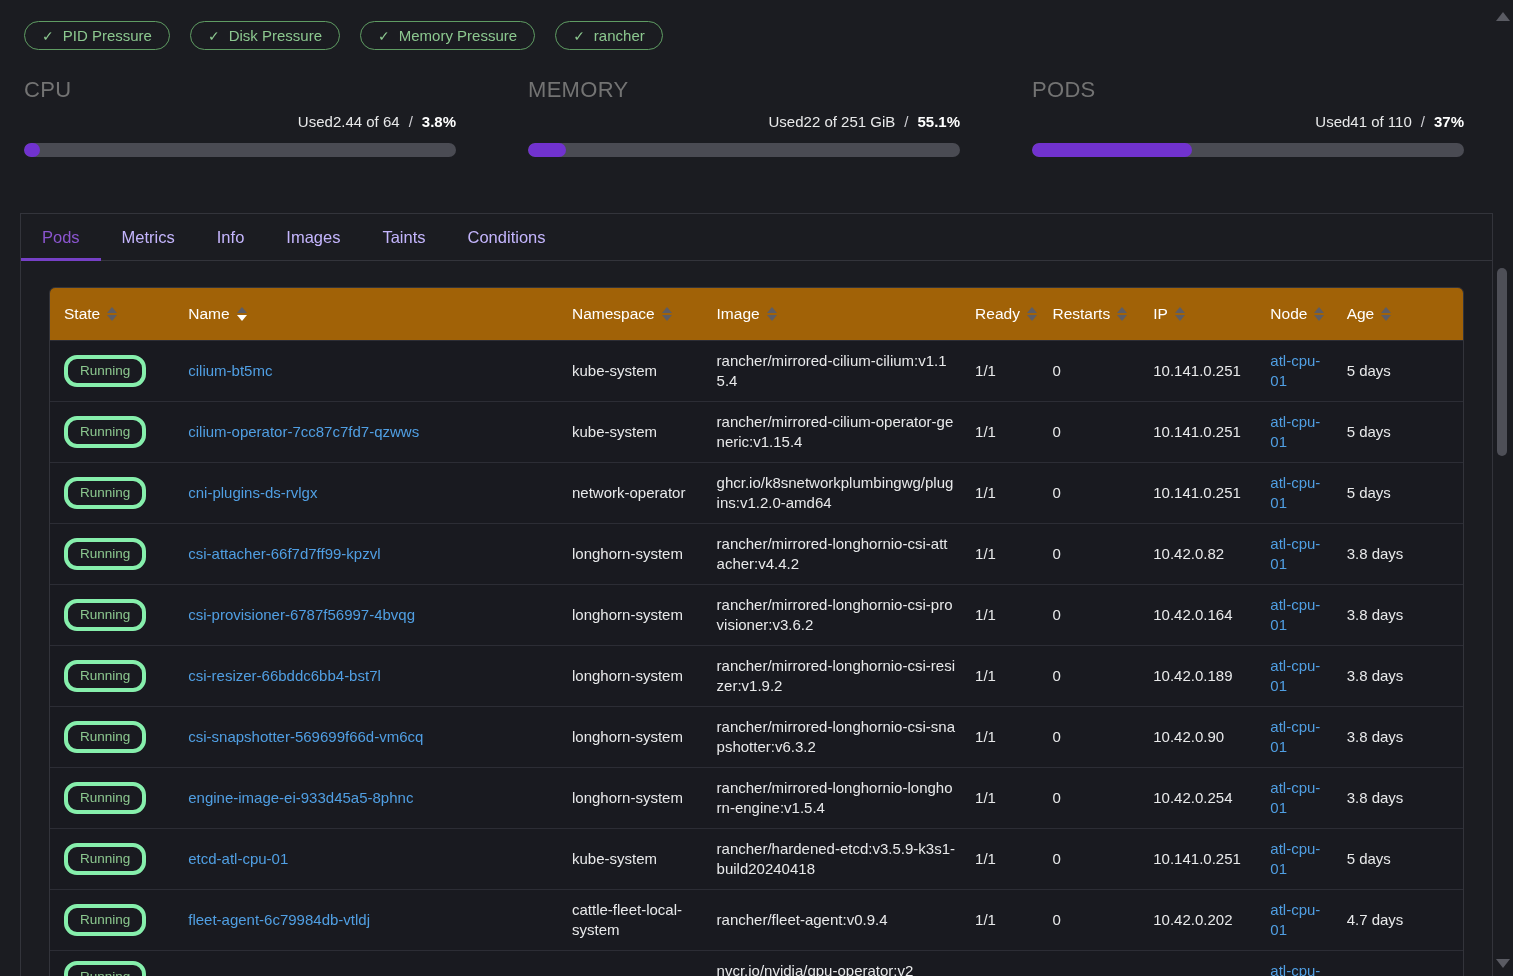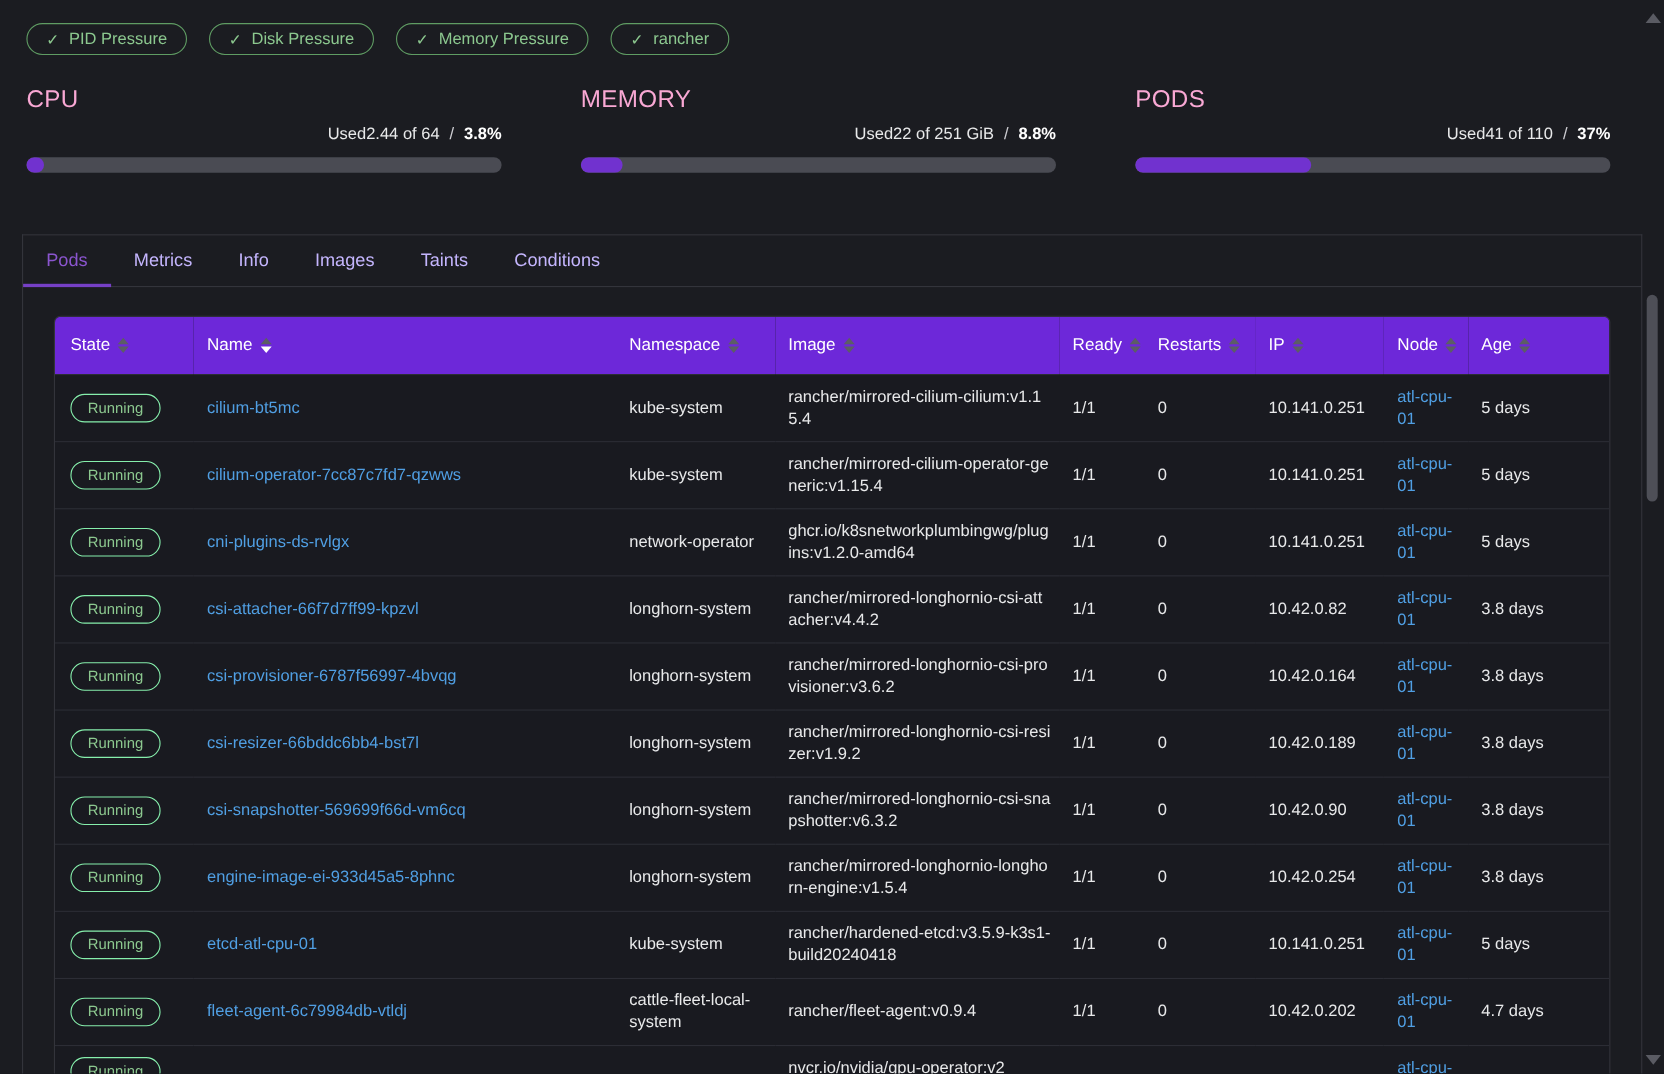--- a/index.html
+++ b/index.html
@@ -18,21 +18,21 @@
     display:inline-flex; align-items:center; gap:9px;
     border:1px solid #5f9c63; border-radius:15px;
     padding:0 17px; height:29px;
     color:#8cc88f; font-size:15px; cursor:default;
   }
   .cond-check { font-size:14px; color:#8cc88f; }
 
   
   .gauges { display:flex; gap:72px; margin:27px 24px 0 24px; }
   .gauge { width:432px; }
-  .gauge-title { font-size:22px; color:#f9a8d4; letter-spacing:.3px; }
+  .gauge-title { font-size:22px; color:#737373; letter-spacing:.3px; }
   .gauge-row { display:flex; justify-content:flex-end; align-items:baseline; margin-top:10px; font-size:15px; }
   .gauge-right { display:flex; align-items:baseline; gap:9px; }
   .gauge-percent { font-weight:bold; color:#ffffff; }
   .gauge-sep { color:#cfcfd4; }
   .progress {
     margin-top:13px; height:14px; border-radius:7px;
     background:#4a4b53; overflow:hidden; position:relative;
   }
   .progress-fill {
     height:100%; background:#7132cf; border-radius:7px;
@@ -60,21 +60,21 @@
   .table-wrap {
     margin:26px 28px 0 28px;
     border:1px solid #33343b; border-radius:6px;
     overflow:hidden; background:#191a20;
   }
   table { width:100%; border-collapse:separate; border-spacing:0; table-layout:fixed; }
   col.c-state {width:124px;} col.c-name {width:377px;} col.c-ns {width:142px;}
   col.c-image {width:254px;} col.c-ready {width:76px;} col.c-restarts {width:99px;}
   col.c-ip {width:115px;} col.c-node {width:75px;} col.c-age {width:126px;}
   thead th {
-    height:52px; background:#6d28d9; color:#ffffff;
+    height:52px; background:#a16207; color:#ffffff;
     font-size:15.5px; font-weight:normal; text-align:left;
     padding:0 8px 0 12px; white-space:nowrap;
   }
   thead th:first-child { padding-left:14px; }
   .th-inner { display:inline-flex; align-items:center; gap:7px; cursor:pointer; }
   .sort { display:inline-flex; flex-direction:column; gap:2px; }
   .tri-up { width:0; height:0; border-left:5px solid transparent; border-right:5px solid transparent; border-bottom:6px solid #5c5d66; }
   .tri-down { width:0; height:0; border-left:5px solid transparent; border-right:5px solid transparent; border-top:6px solid #5c5d66; }
   .tri-down.active { border-top-color:#ffffff; }
 
@@ -82,21 +82,21 @@
     border-top:1px solid #2c2d35;
     padding:8px 8px 8px 12px; font-size:15px; line-height:1.35;
     vertical-align:middle; color:#e8e9ea;
     overflow-wrap:break-word;
   }
   tbody tr { height:61px; }
   tbody td:first-child { padding-left:14px; }
   td.cell-image { word-break:break-all; }
   .state-badge {
     display:inline-block; min-width:82px; text-align:center;
-    border:1px solid #86efac; border-radius:13px;
+    border:4px solid #86efac; border-radius:13px;
     color:#8cc88f; font-size:13.5px; padding:3px 12px;
     cursor:default;
   }
   a.pod-link, a.node-link { color:#509fe3; text-decoration:none; cursor:pointer; }
   tr.partial-row td { vertical-align:top; padding-top:10px; }
 
   
   .scrollbar { position:absolute; top:0; right:2px; width:18px; height:976px; }
   .sb-arrow-up {
     position:absolute; top:12px; left:3px;
@@ -152,21 +152,21 @@
         <div class="progress-fill" style="width: 3.8%;"></div>
       </div>
     </div>
     <div class="gauge">
       <div class="gauge-title">MEMORY</div>
       <div class="gauge-row">
         <span>Used</span>
         <span class="gauge-right">
           <span>22 of 251 GiB</span>
           <span class="gauge-sep">/</span>
-          <span class="gauge-percent">8.8%</span>
+          <span class="gauge-percent">55.1%</span>
         </span>
       </div>
       <div class="progress">
         <div class="progress-fill" style="width: 8.8%;"></div>
       </div>
     </div>
     <div class="gauge">
       <div class="gauge-title">PODS</div>
       <div class="gauge-row">
         <span>Used</span>

